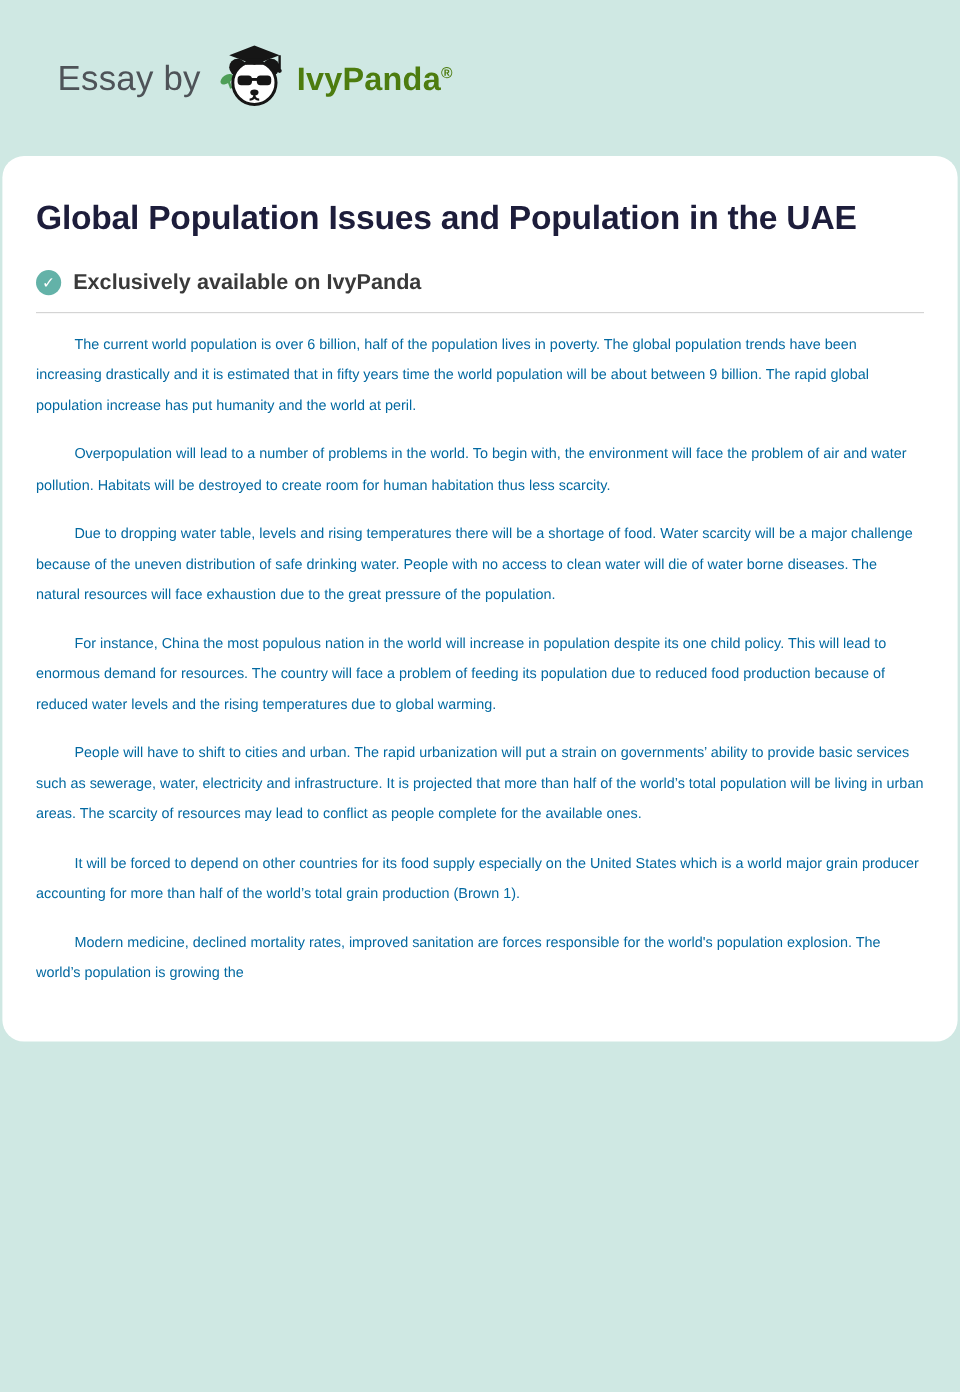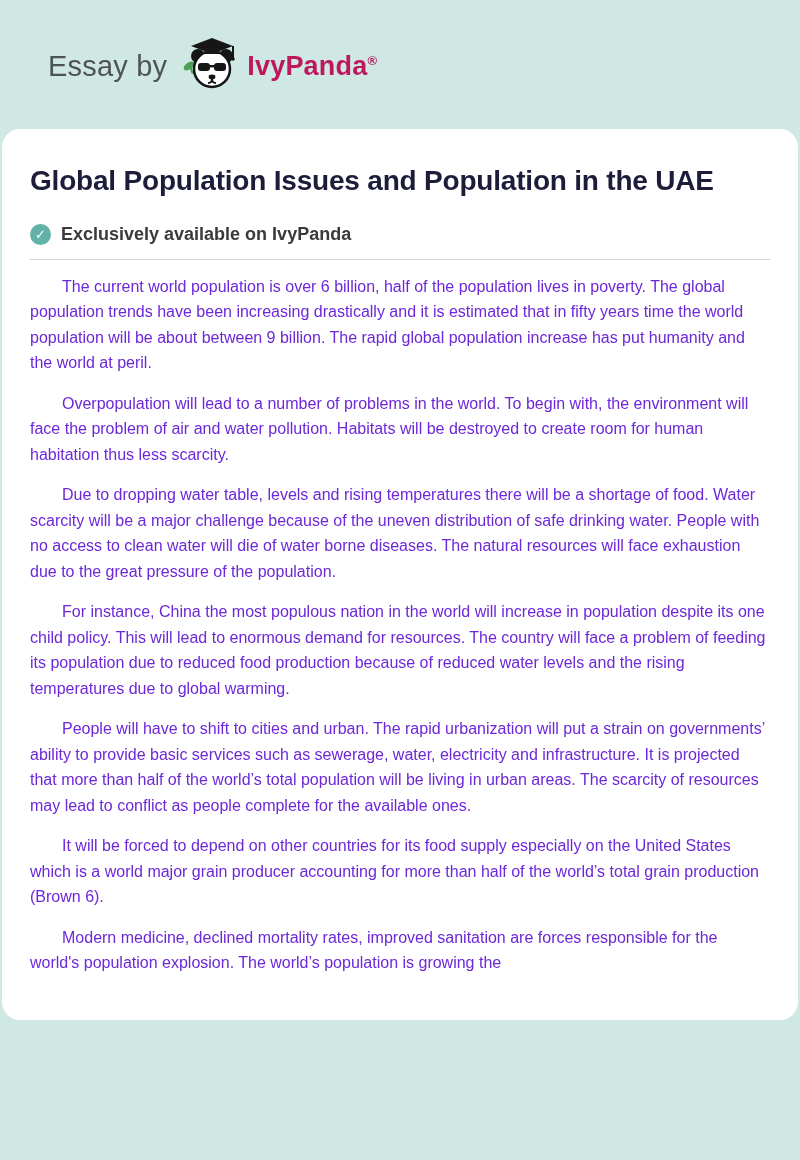--- a/index.html
+++ b/index.html
@@ -28,21 +28,21 @@
     letter-spacing: 0.2px;
   }
   .logo-wrap {
     display: flex;
     align-items: center;
     gap: 8px;
   }
   .brand {
     font-size: 27px;
     font-weight: 700;
-    color: #be185d;
+    color: #4d7c0f;
     letter-spacing: 0.2px;
   }
   .brand sup {
     font-size: 13px;
     font-weight: 700;
     vertical-align: super;
   }
 
   
   .card {
@@ -84,23 +84,23 @@
     color: #3a3a3a;
   }
 
   .divider {
     border: none;
     border-top: 1px solid #d4d4d4;
     margin: 14px 0 10px 0;
   }
 
   .essay-body p {
-    font-size: 16px;
+    font-size: 12px;
     line-height: 25.5px;
-    color: #6d28d9;
+    color: #0369a1;
     text-indent: 32px;
     margin-top: 15px;
   }
   .essay-body p:first-child {
     margin-top: 14px;
   }
 </style>
 </head>
 <body>
 
@@ -144,16 +144,16 @@
   </div>
 
   <hr class="divider">
 
   <div class="essay-body">
     <p>The current world population is over 6 billion, half of the population lives in poverty. The global population trends have been increasing drastically and it is estimated that in fifty years time the world population will be about between 9 billion. The rapid global population increase has put humanity and the world at peril.</p>
     <p>Overpopulation will lead to a number of problems in the world. To begin with, the environment will face the problem of air and water pollution. Habitats will be destroyed to create room for human habitation thus less scarcity.</p>
     <p>Due to dropping water table, levels and rising temperatures there will be a shortage of food. Water scarcity will be a major challenge because of the uneven distribution of safe drinking water. People with no access to clean water will die of water borne diseases. The natural resources will face exhaustion due to the great pressure of the population.</p>
     <p>For instance, China the most populous nation in the world will increase in population despite its one child policy. This will lead to enormous demand for resources. The country will face a problem of feeding its population due to reduced food production because of reduced water levels and the rising temperatures due to global warming.</p>
     <p>People will have to shift to cities and urban. The rapid urbanization will put a strain on governments’ ability to provide basic services such as sewerage, water, electricity and infrastructure. It is projected that more than half of the world’s total population will be living in urban areas. The scarcity of resources may lead to conflict as people complete for the available ones.</p>
-    <p>It will be forced to depend on other countries for its food supply especially on the United States which is a world major grain producer accounting for more than half of the world’s total grain production (Brown 6).</p>
+    <p>It will be forced to depend on other countries for its food supply especially on the United States which is a world major grain producer accounting for more than half of the world’s total grain production (Brown 1).</p>
     <p>Modern medicine, declined mortality rates, improved sanitation are forces responsible for the world's population explosion. The world’s population is growing the</p>
   </div>
 </main>
 
 </body></html>

